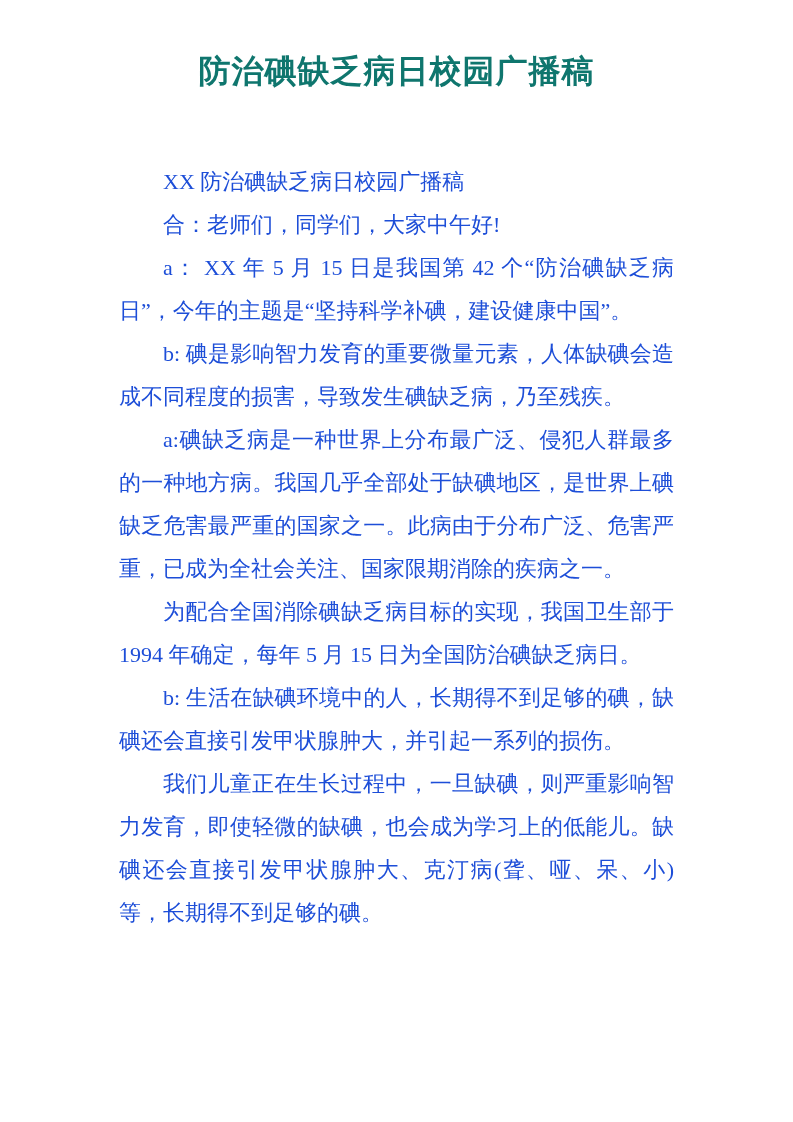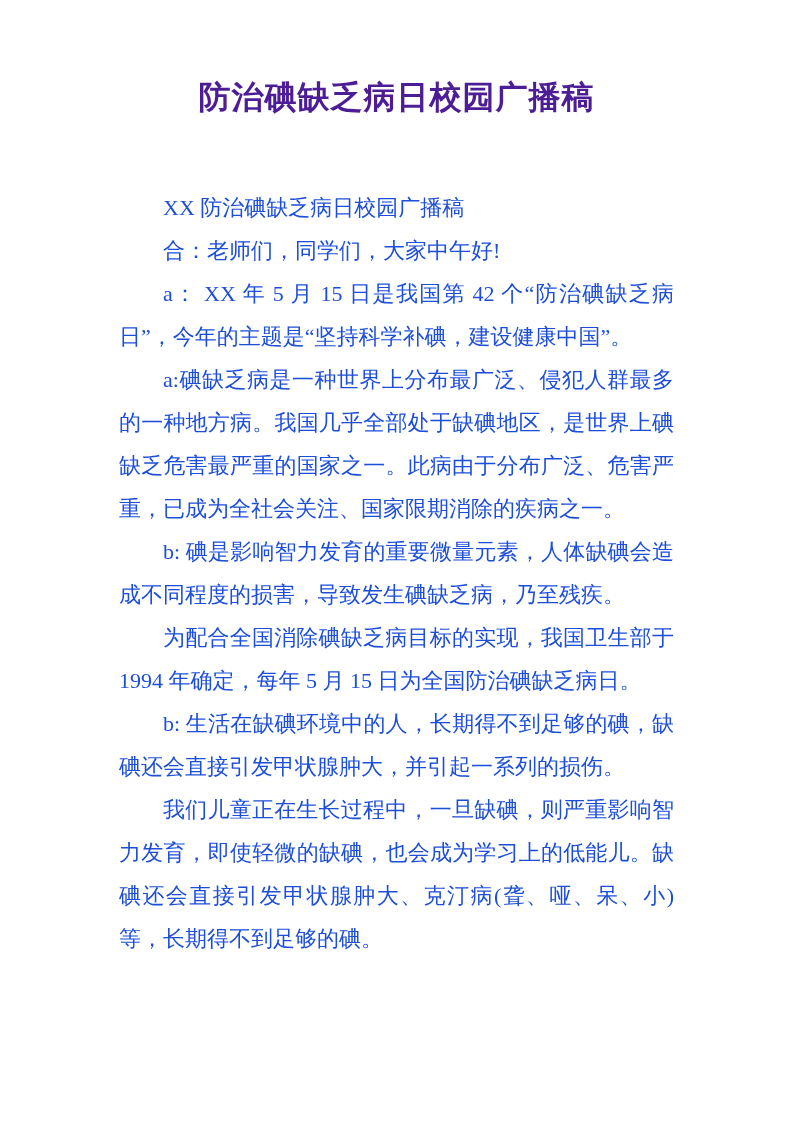--- a/index.html
+++ b/index.html
@@ -10,27 +10,27 @@
   .page {
     position: relative;
     width: 793px;
     height: 1122px;
     background: #ffffff;
     overflow: hidden;
     font-family: "Liberation Serif", "DejaVu Serif", serif;
     color: #111111;
   }
   .doc-title {
-    margin: 78px 0 0 0;
+    margin: 52px 0 0 0;
     padding: 0;
     font-size: 32px;
     line-height: 38px;
     font-weight: bold;
     text-align: center;
-    color: #4c1d95;
+    color: #0f766e;
     letter-spacing: 1px;
     font-family: "Liberation Serif", "DejaVu Serif", serif;
   }
   .doc-body {
     margin: 70px 119px 0 119px;
     width: 555px;
     font-size: 22px;
     line-height: 43px;
     text-align: justify;
     text-justify: inter-ideograph;
@@ -45,19 +45,19 @@
 </style>
 </head>
 <body>
 
 <div class="page">
   <h1 class="doc-title">防治碘缺乏病日校园广播稿</h1>
   <div class="doc-body">
     <p class="doc-paragraph">XX 防治碘缺乏病日校园广播稿</p>
     <p class="doc-paragraph">合：老师们，同学们，大家中午好!</p>
     <p class="doc-paragraph">a： XX 年 5 月 15 日是我国第 42 个“防治碘缺乏病日”，今年的主题是“坚持科学补碘，建设健康中国”。</p>
+    <p class="doc-paragraph">b: 碘是影响智力发育的重要微量元素，人体缺碘会造成不同程度的损害，导致发生碘缺乏病，乃至残疾。</p>
     <p class="doc-paragraph">a:碘缺乏病是一种世界上分布最广泛、侵犯人群最多的一种地方病。我国几乎全部处于缺碘地区，是世界上碘缺乏危害最严重的国家之一。此病由于分布广泛、危害严重，已成为全社会关注、国家限期消除的疾病之一。</p>
-    <p class="doc-paragraph">b: 碘是影响智力发育的重要微量元素，人体缺碘会造成不同程度的损害，导致发生碘缺乏病，乃至残疾。</p>
     <p class="doc-paragraph">为配合全国消除碘缺乏病目标的实现，我国卫生部于 1994 年确定，每年 5 月 15 日为全国防治碘缺乏病日。</p>
     <p class="doc-paragraph">b: 生活在缺碘环境中的人，长期得不到足够的碘，缺碘还会直接引发甲状腺肿大，并引起一系列的损伤。</p>
     <p class="doc-paragraph">我们儿童正在生长过程中，一旦缺碘，则严重影响智力发育，即使轻微的缺碘，也会成为学习上的低能儿。缺碘还会直接引发甲状腺肿大、克汀病(聋、哑、呆、小)等，长期得不到足够的碘。</p>
   </div>
 </div>
 
 </body></html>

